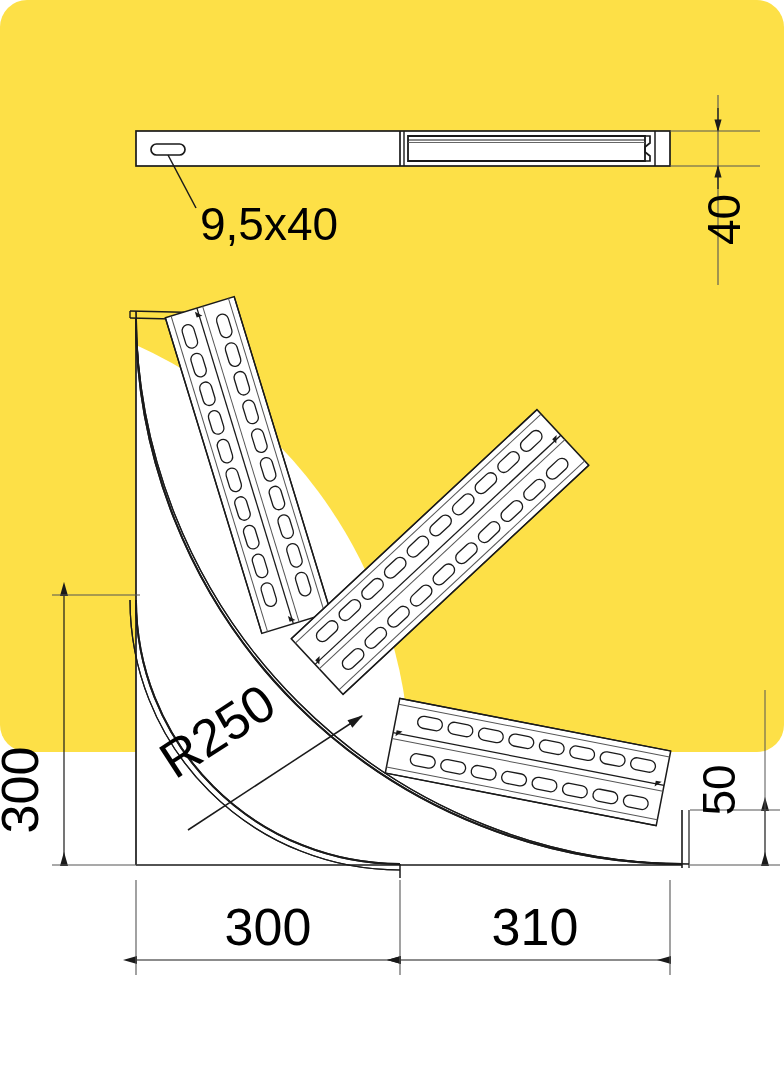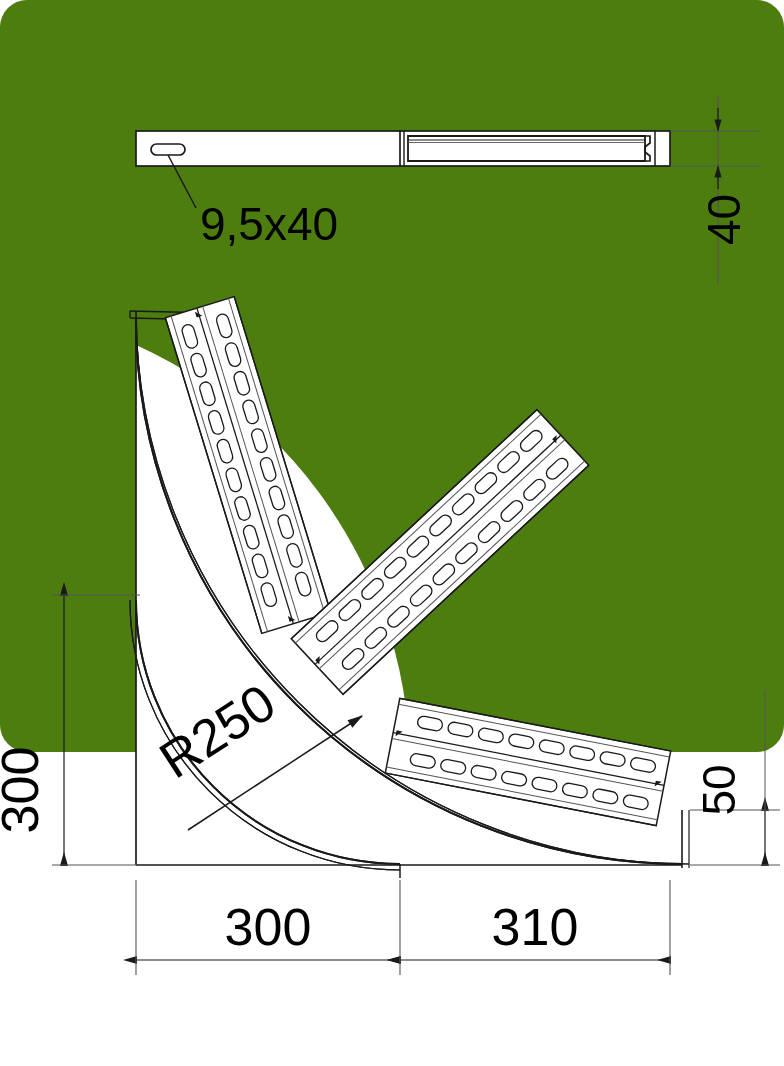--- a/index.html
+++ b/index.html
@@ -11,21 +11,21 @@
   body {
     width: 784px;
     height: 1066px;
     overflow: hidden;
     font-family: "Liberation Sans", sans-serif;
   }
   #drawing-root {
     position: relative;
     width: 784px;
     height: 752px;
-    background: #4d7c0f;
+    background: #fde047;
     border-radius: 27px;
   }
   #drawing-svg {
     position: absolute;
     left: 0;
     top: 0;
     width: 784px;
     height: 1066px;
     display: block;
   }

